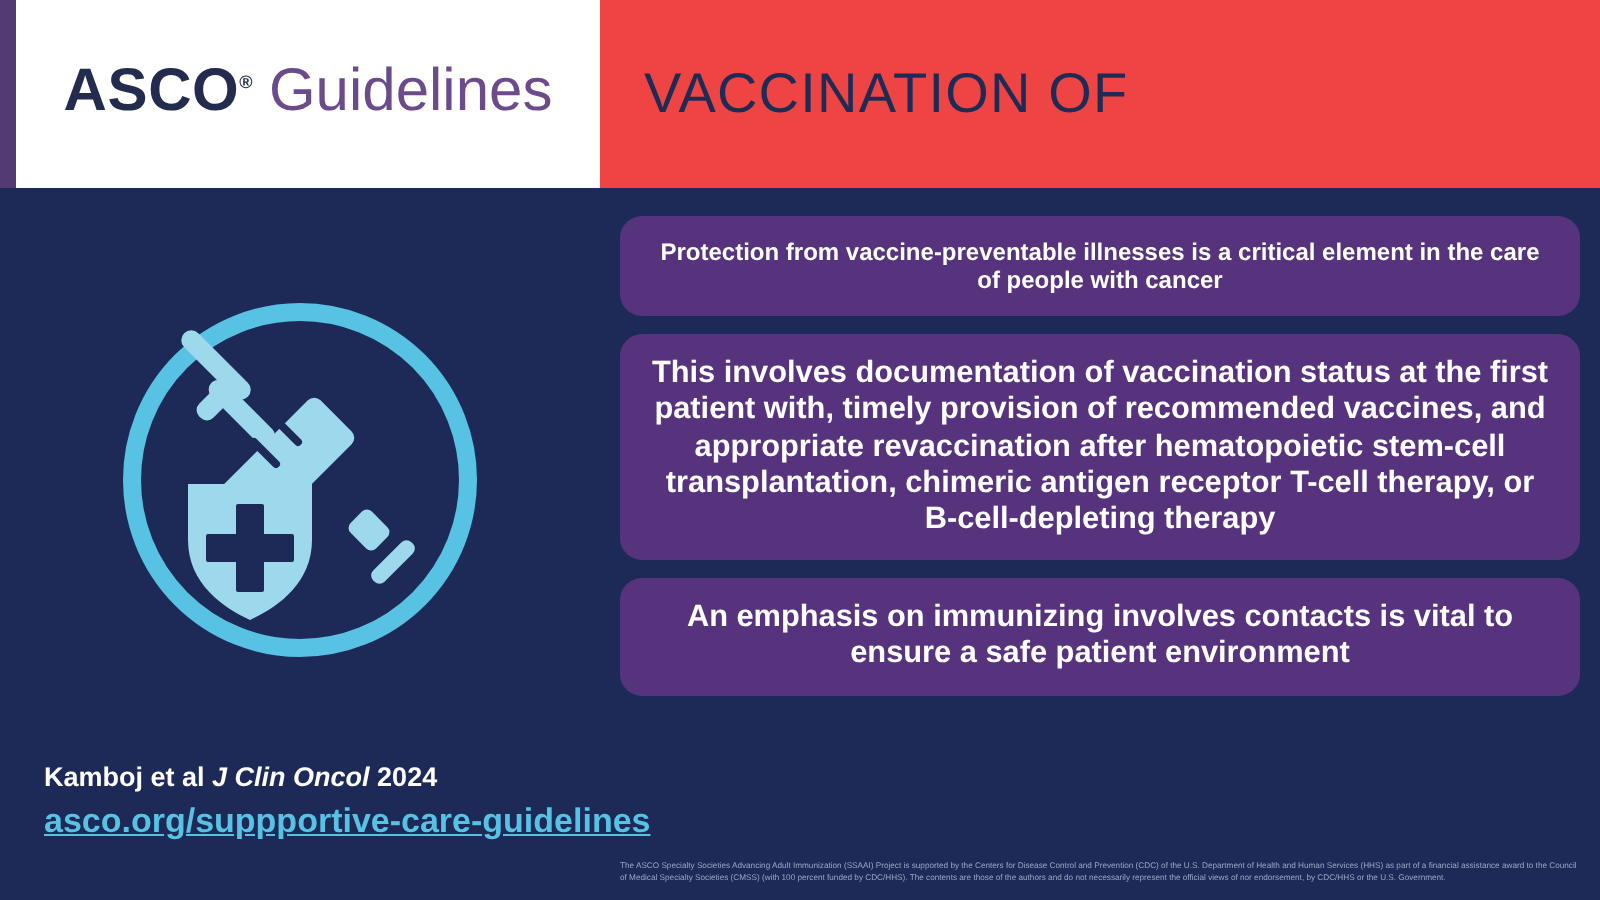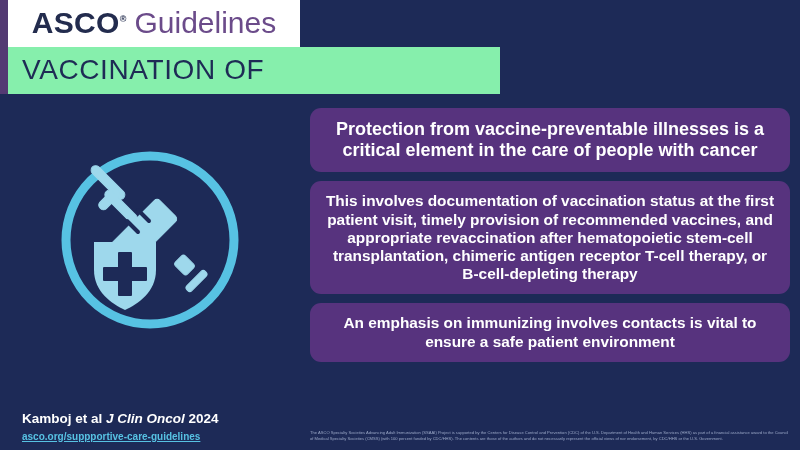--- a/index.html
+++ b/index.html
@@ -16,21 +16,20 @@
     background:#1d2a57;
   }
 
   
   .header {
     position:absolute;
     top:0; left:0;
     width:800px;
     height:94px;
     display:flex;
-    flex-direction:column;
   }
   .logo-panel {
     width:300px;
     height:94px;
     background:#ffffff;
     position:relative;
     display:flex;
     align-items:center;
     justify-content:center;
     padding-left:8px;
@@ -61,21 +60,21 @@
   }
   .logo-guidelines {
     font-weight:400;
     color:#6b4b8a;
     letter-spacing:0px;
   }
 
   .title-panel {
     width:500px;
     height:94px;
-    background:#86efac;
+    background:#ef4444;
     display:flex;
     flex-direction:column;
     justify-content:center;
     padding-left:22px;
   }
   .title-line {
     color:#1e2b55;
     font-size:28px;
     font-weight:400;
     letter-spacing:0.6px;
@@ -91,37 +90,37 @@
     height:356px;
   }
   .icon-wrap {
     position:absolute;
     top:46px; left:50%;
     transform:translateX(-50%);
   }
   .citation {
     position:absolute;
     left:22px;
-    bottom:6px;
+    bottom:26px;
     line-height:1.45;
   }
   .cite-line1 {
     color:#ffffff;
     font-size:13.5px;
     font-weight:bold;
     white-space:nowrap;
   }
   .cite-line1 .journal {
     font-style:italic;
     font-weight:bold;
   }
   .cite-url {
     display:block;
     color:#57c2e3;
-    font-size:10px;
+    font-size:17px;
     font-weight:bold;
     white-space:nowrap;
     margin-top:1px;
   }
 
   
   .right-col {
     position:absolute;
     top:94px; left:300px;
     width:500px;
@@ -136,21 +135,21 @@
     border-radius:11px;
     color:#ffffff;
     text-align:center;
     font-weight:bold;
     display:flex;
     align-items:center;
     justify-content:center;
     padding:11px 13px;
   }
   .card p { line-height:1.18; }
-  .card-1 { font-size:18px; }
+  .card-1 { font-size:12px; }
   .card-2 { font-size:15.4px; }
   .card-3 { font-size:15.4px; }
 
   .disclaimer {
     position:absolute;
     left:310px;
     bottom:8px;
     width:482px;
     color:#9aa7c6;
     font-size:4.1px;
@@ -220,21 +219,21 @@
 
   </div>
 
   <div class="right-col">
 
     <div class="card card-1">
       <p>Protection from vaccine-preventable illnesses is a critical element in the care of people with cancer</p>
     </div>
 
     <div class="card card-2">
-      <p>This involves documentation of vaccination status at the first patient visit, timely provision of recommended vaccines, and appropriate revaccination after hematopoietic stem-cell transplantation, chimeric antigen receptor T-cell therapy, or B-cell-depleting therapy</p>
+      <p>This involves documentation of vaccination status at the first patient with, timely provision of recommended vaccines, and appropriate revaccination after hematopoietic stem-cell transplantation, chimeric antigen receptor T-cell therapy, or B-cell-depleting therapy</p>
     </div>
 
     <div class="card card-3">
       <p>An emphasis on immunizing involves contacts is vital to ensure a safe patient environment</p>
     </div>
 
   </div>
 
   <div class="disclaimer">The ASCO Specialty Societies Advancing Adult Immunization (SSAAI) Project is supported by the Centers for Disease Control and Prevention (CDC) of the U.S. Department of Health and Human Services (HHS) as part of a financial assistance award to the Council of Medical Specialty Societies (CMSS) (with 100 percent funded by CDC/HHS). The contents are those of the authors and do not necessarily represent the official views of nor endorsement, by CDC/HHS or the U.S. Government.</div>
 

